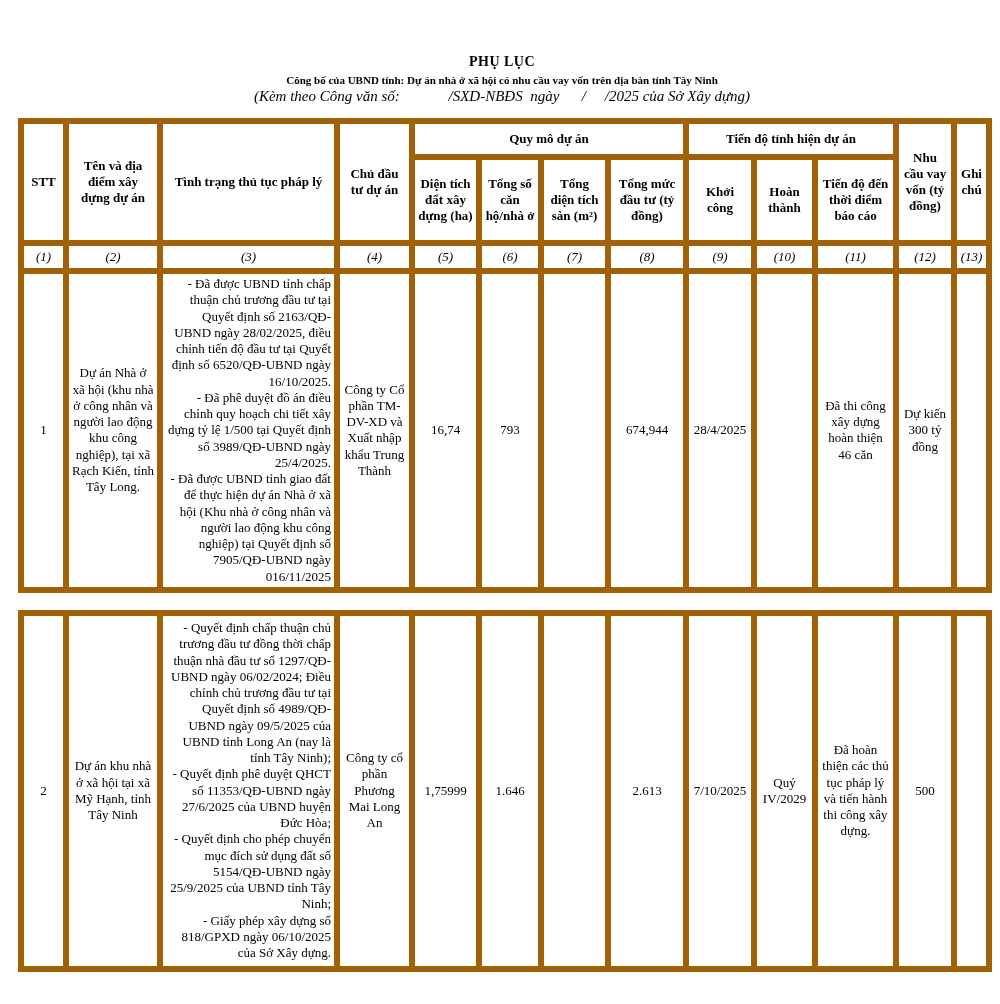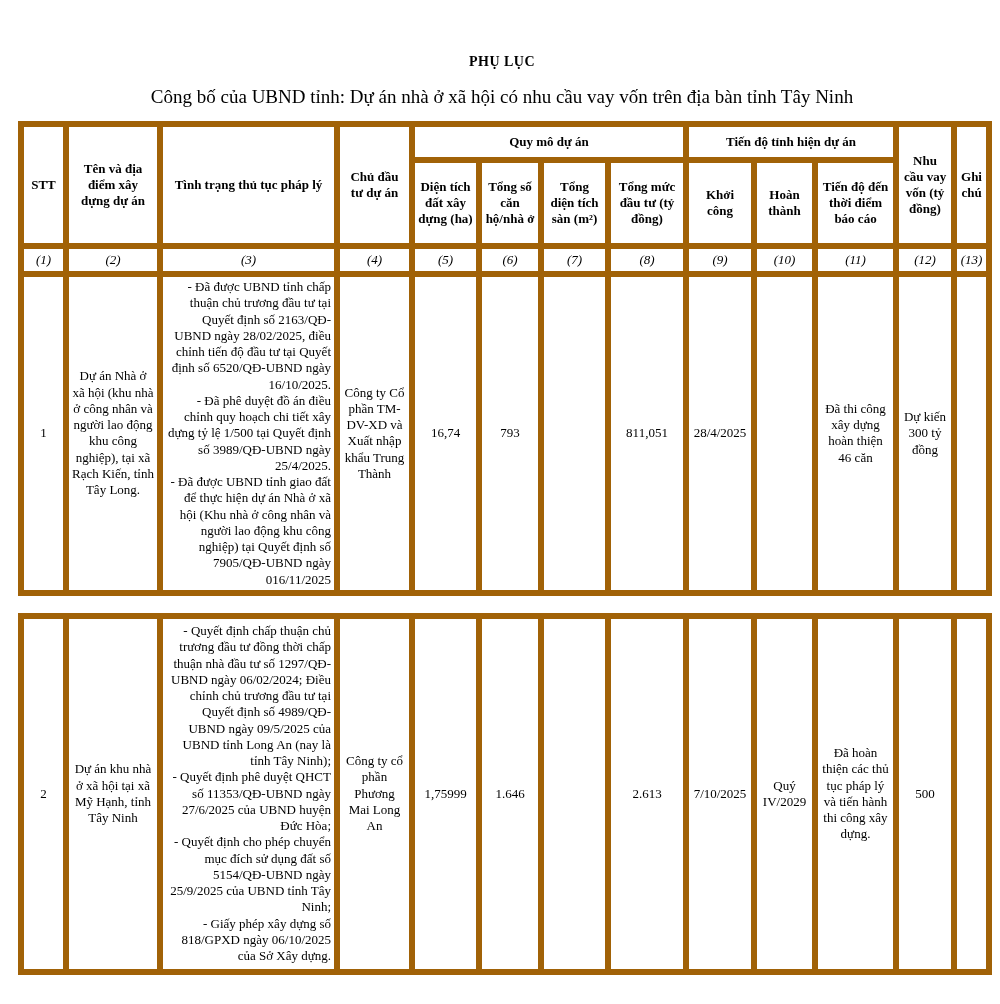--- a/index.html
+++ b/index.html
@@ -17,23 +17,23 @@
     background: #fff;
   }
   .heading {
     text-align: center;
     font-weight: bold;
     font-size: 14px;
     letter-spacing: 0.5px;
   }
   .title {
     text-align: center;
-    font-weight: normal;
-    font-size: 19px;
-    margin-top: 16px;
+    font-weight: bold;
+    font-size: 11px;
+    margin-top: 4px;
   }
   .subtitle {
     text-align: center;
     font-style: italic;
     font-size: 15px;
     margin-top: 2px;
     white-space: pre-wrap;
   }
   table.projects {
     border-collapse: collapse;
@@ -63,20 +63,21 @@
   tr.data-row-2 { height: 356px; }
   td.legal { white-space: pre-line; text-align: right; }
 </style>
 </head>
 <body>
 
 <div class="doc">
 
   <div class="heading">PHỤ LỤC</div>
   <div class="title">Công bố của UBND tỉnh: Dự án nhà ở xã hội có nhu cầu vay vốn trên địa bàn tỉnh Tây Ninh</div>
+  <div class="subtitle">(Kèm theo Công văn số:             /SXD-NBĐS  ngày      /     /2025 của Sở Xây dựng)</div>
 
   <table class="projects">
     <colgroup>
       <col style="width:45px">
         <col style="width:94px">
         <col style="width:177px">
         <col style="width:75px">
       <col style="width:67px">
         <col style="width:62px">
         <col style="width:67px">
@@ -125,21 +126,21 @@
       <tr class="data-row-1">
         <td>1</td>
         <td>Dự án Nhà ở xã hội (khu nhà ở công nhân và người lao động khu công nghiệp), tại xã Rạch Kiến, tỉnh Tây Long.</td>
         <td class="legal">- Đã được UBND tỉnh chấp thuận chủ trương đầu tư tại Quyết định số 2163/QĐ-UBND ngày 28/02/2025, điều chỉnh tiến độ đầu tư tại Quyết định số 6520/QĐ-UBND ngày 16/10/2025.
 - Đã phê duyệt đồ án điều chỉnh quy hoạch chi tiết xây dựng tỷ lệ 1/500 tại Quyết định số 3989/QĐ-UBND ngày 25/4/2025.
 - Đã được UBND tỉnh giao đất để thực hiện dự án Nhà ở xã hội (Khu nhà ở công nhân và người lao động khu công nghiệp) tại Quyết định số 7905/QĐ-UBND ngày 016/11/2025</td>
         <td>Công ty Cổ phần TM-DV-XD và Xuất nhập khẩu Trung Thành</td>
         <td>16,74</td>
         <td>793</td>
         <td></td>
-        <td>811,051</td>
+        <td>674,944</td>
         <td>28/4/2025</td>
         <td></td>
         <td>Đã thi công xây dựng hoàn thiện 46 căn</td>
         <td>Dự kiến 300 tỷ đồng</td>
         <td></td>
       </tr>
     </tbody>
   </table>
 
   <table class="projects cont">

